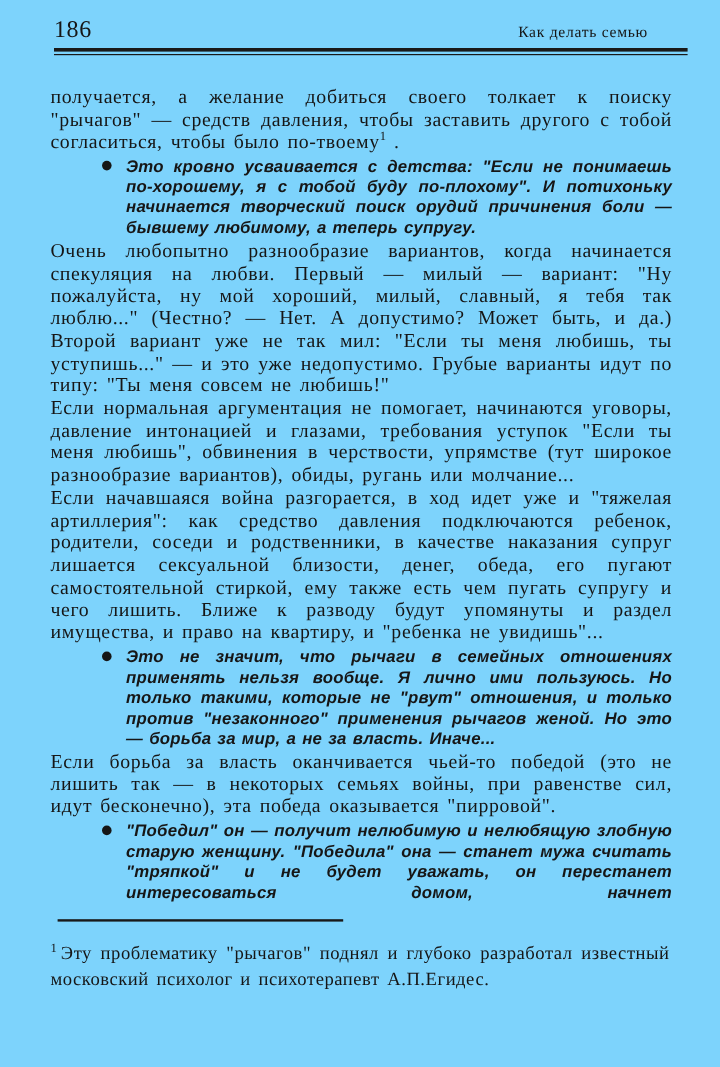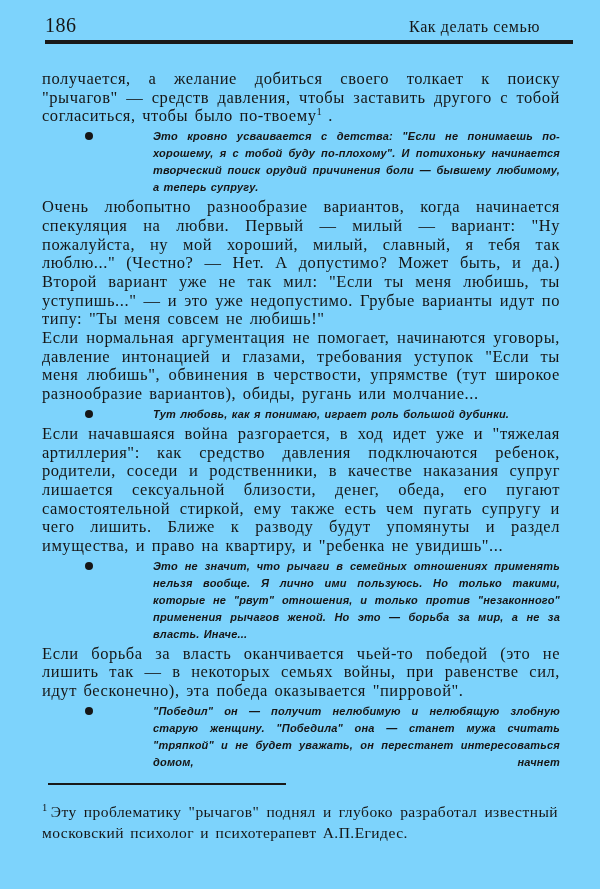--- a/index.html
+++ b/index.html
@@ -25,21 +25,21 @@
     display: flex;
     justify-content: space-between;
     align-items: baseline;
     margin: 14px 27px 3px 45px;
   }
   .pagenum {
     font-size: 20px;
     letter-spacing: 0.5px;
   }
   .runtitle {
-    font-size: 16px;
+    font-size: 13px;
     letter-spacing: 0.6px;
     margin-right: 33px;
   }
   .rule {
     margin: 0 27px 0 45px;
     border-top: 3px solid #191919;
     border-bottom: 1px solid #191919;
     height: 2px;
   }
   .main {
@@ -58,23 +58,22 @@
     line-height: 0;
     vertical-align: super;
     letter-spacing: 0;
   }
   .bullet {
     display: flex;
     margin: 2px 0 2px 43px;
     font-family: "Liberation Sans", sans-serif;
     font-style: italic;
     font-weight: 700;
-    font-size: 11px;
+    font-size: 14px;
     line-height: 17px;
-    gap: 48px;
   }
   .bullet .dot {
     flex: 0 0 auto;
     width: 8px;
     height: 8px;
     background: #161616;
     border-radius: 50%;
     margin: 4px 12px 0 0;
   }
   .bullet .btext {
@@ -120,24 +119,20 @@
   <div class="rule"></div>
 
   <div class="main">
       <p class="para">получается, а желание добиться своего толкает к поиску "рычагов" — средств давления, чтобы заставить другого с тобой согласиться, чтобы было по-твоему<sup>1</sup> .</p>
       <div class="bullet">
         <span class="dot"></span>
         <span class="btext">Это кровно усваивается с детства: "Если не понимаешь по-хорошему, я с тобой буду по-плохому". И потихоньку начинается творческий поиск орудий причинения боли — бывшему любимому, а теперь супругу.</span>
       </div>
       <p class="para">Очень любопытно разнообразие вариантов, когда начинается спекуляция на любви. Первый — милый — вариант: "Ну пожалуйста, ну мой хороший, милый, славный, я тебя так люблю..." (Честно? — Нет. А допустимо? Может быть, и да.) Второй вариант уже не так мил: "Если ты меня любишь, ты уступишь..." — и это уже недопустимо. Грубые варианты идут по типу: "Ты меня совсем не любишь!"</p>
       <p class="para">Если нормальная аргументация не помогает, начинаются уговоры, давление интонацией и глазами, требования уступок "Если ты меня любишь", обвинения в черствости, упрямстве (тут широкое разнообразие вариантов), обиды, ругань или молчание...</p>
-      <div class="bullet">
-        <span class="dot"></span>
-        <span class="btext">Тут любовь, как я понимаю, играет роль большой дубинки.</span>
-      </div>
       <p class="para">Если начавшаяся война разгорается, в ход идет уже и "тяжелая артиллерия": как средство давления подключаются ребенок, родители, соседи и родственники, в качестве наказания супруг лишается сексуальной близости, денег, обеда, его пугают самостоятельной стиркой, ему также есть чем пугать супругу и чего лишить. Ближе к разводу будут упомянуты и раздел имущества, и право на квартиру, и "ребенка не увидишь"...</p>
       <div class="bullet">
         <span class="dot"></span>
         <span class="btext">Это не значит, что рычаги в семейных отношениях применять нельзя вообще. Я лично ими пользуюсь. Но только такими, которые не "рвут" отношения, и только против "незаконного" применения рычагов женой. Но это — борьба за мир, а не за власть. Иначе...</span>
       </div>
       <p class="para">Если борьба за власть оканчивается чьей-то победой (это не лишить так — в некоторых семьях войны, при равенстве сил, идут бесконечно), эта победа оказывается "пирровой".</p>
       <div class="bullet justify-last">
         <span class="dot"></span>
         <span class="btext">"Победил" он — получит нелюбимую и нелюбящую злобную старую женщину. "Победила" она — станет мужа считать "тряпкой" и не будет уважать, он перестанет интересоваться домом, начнет</span>
       </div>

